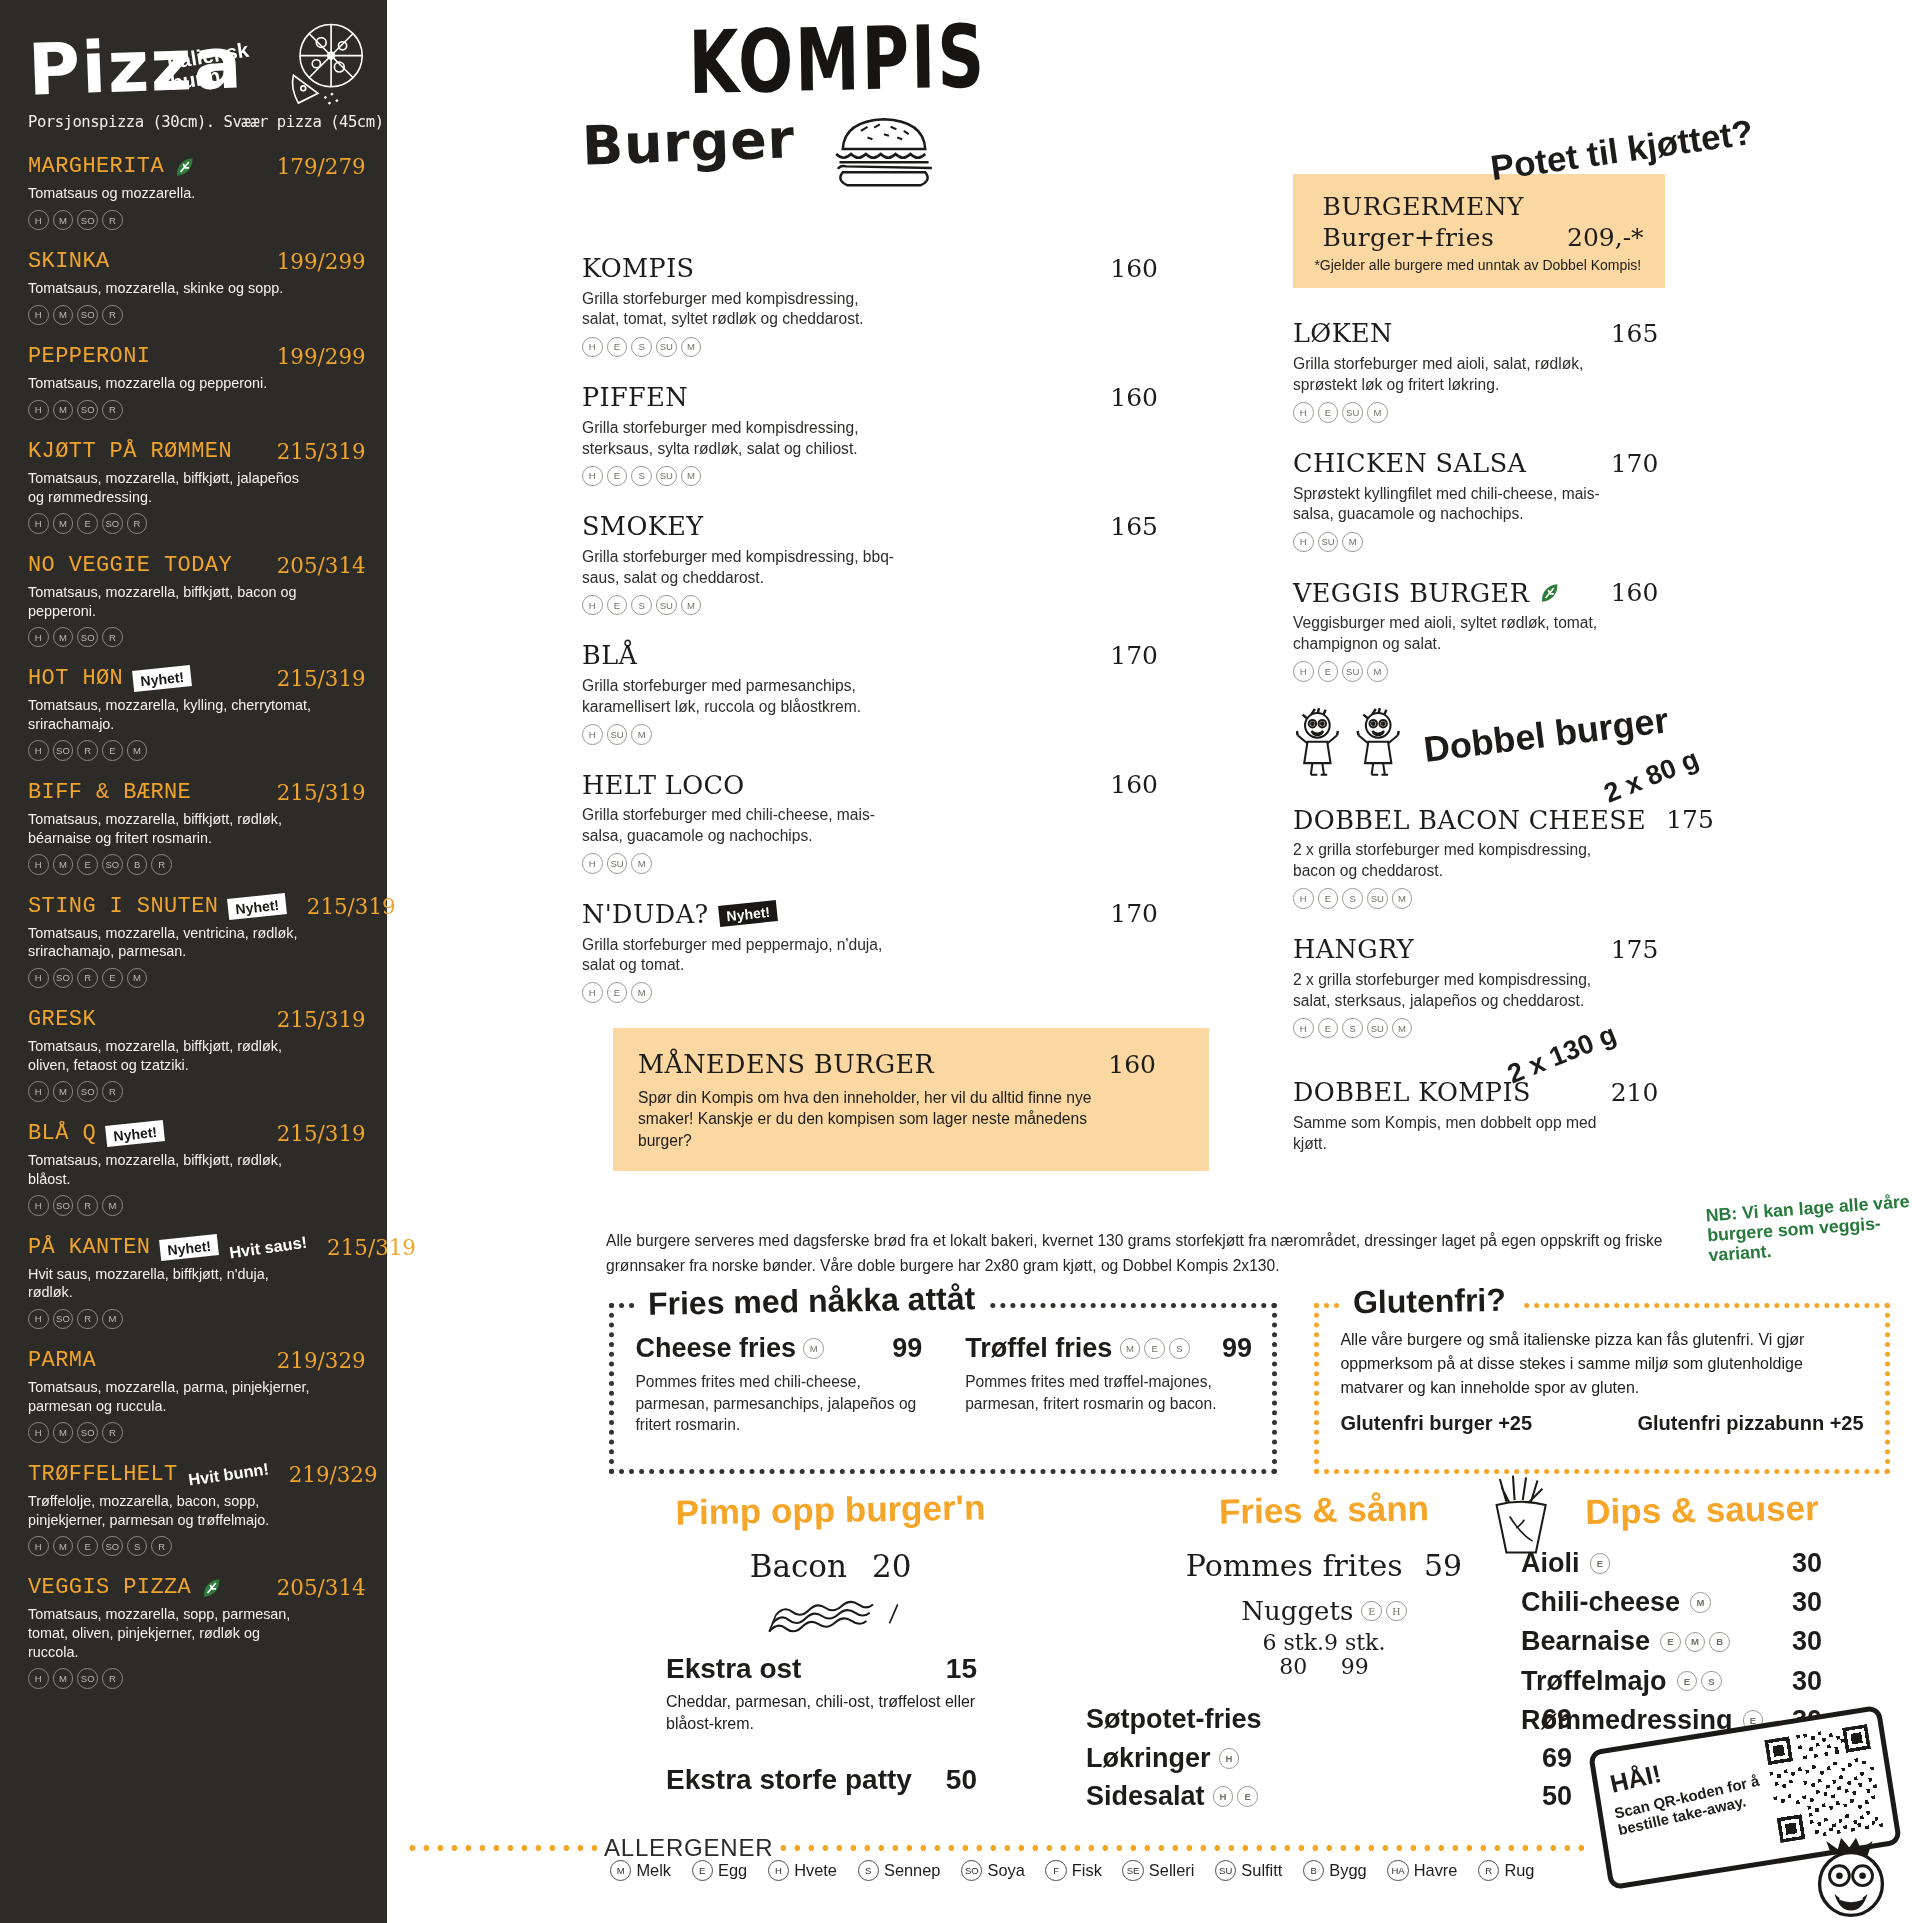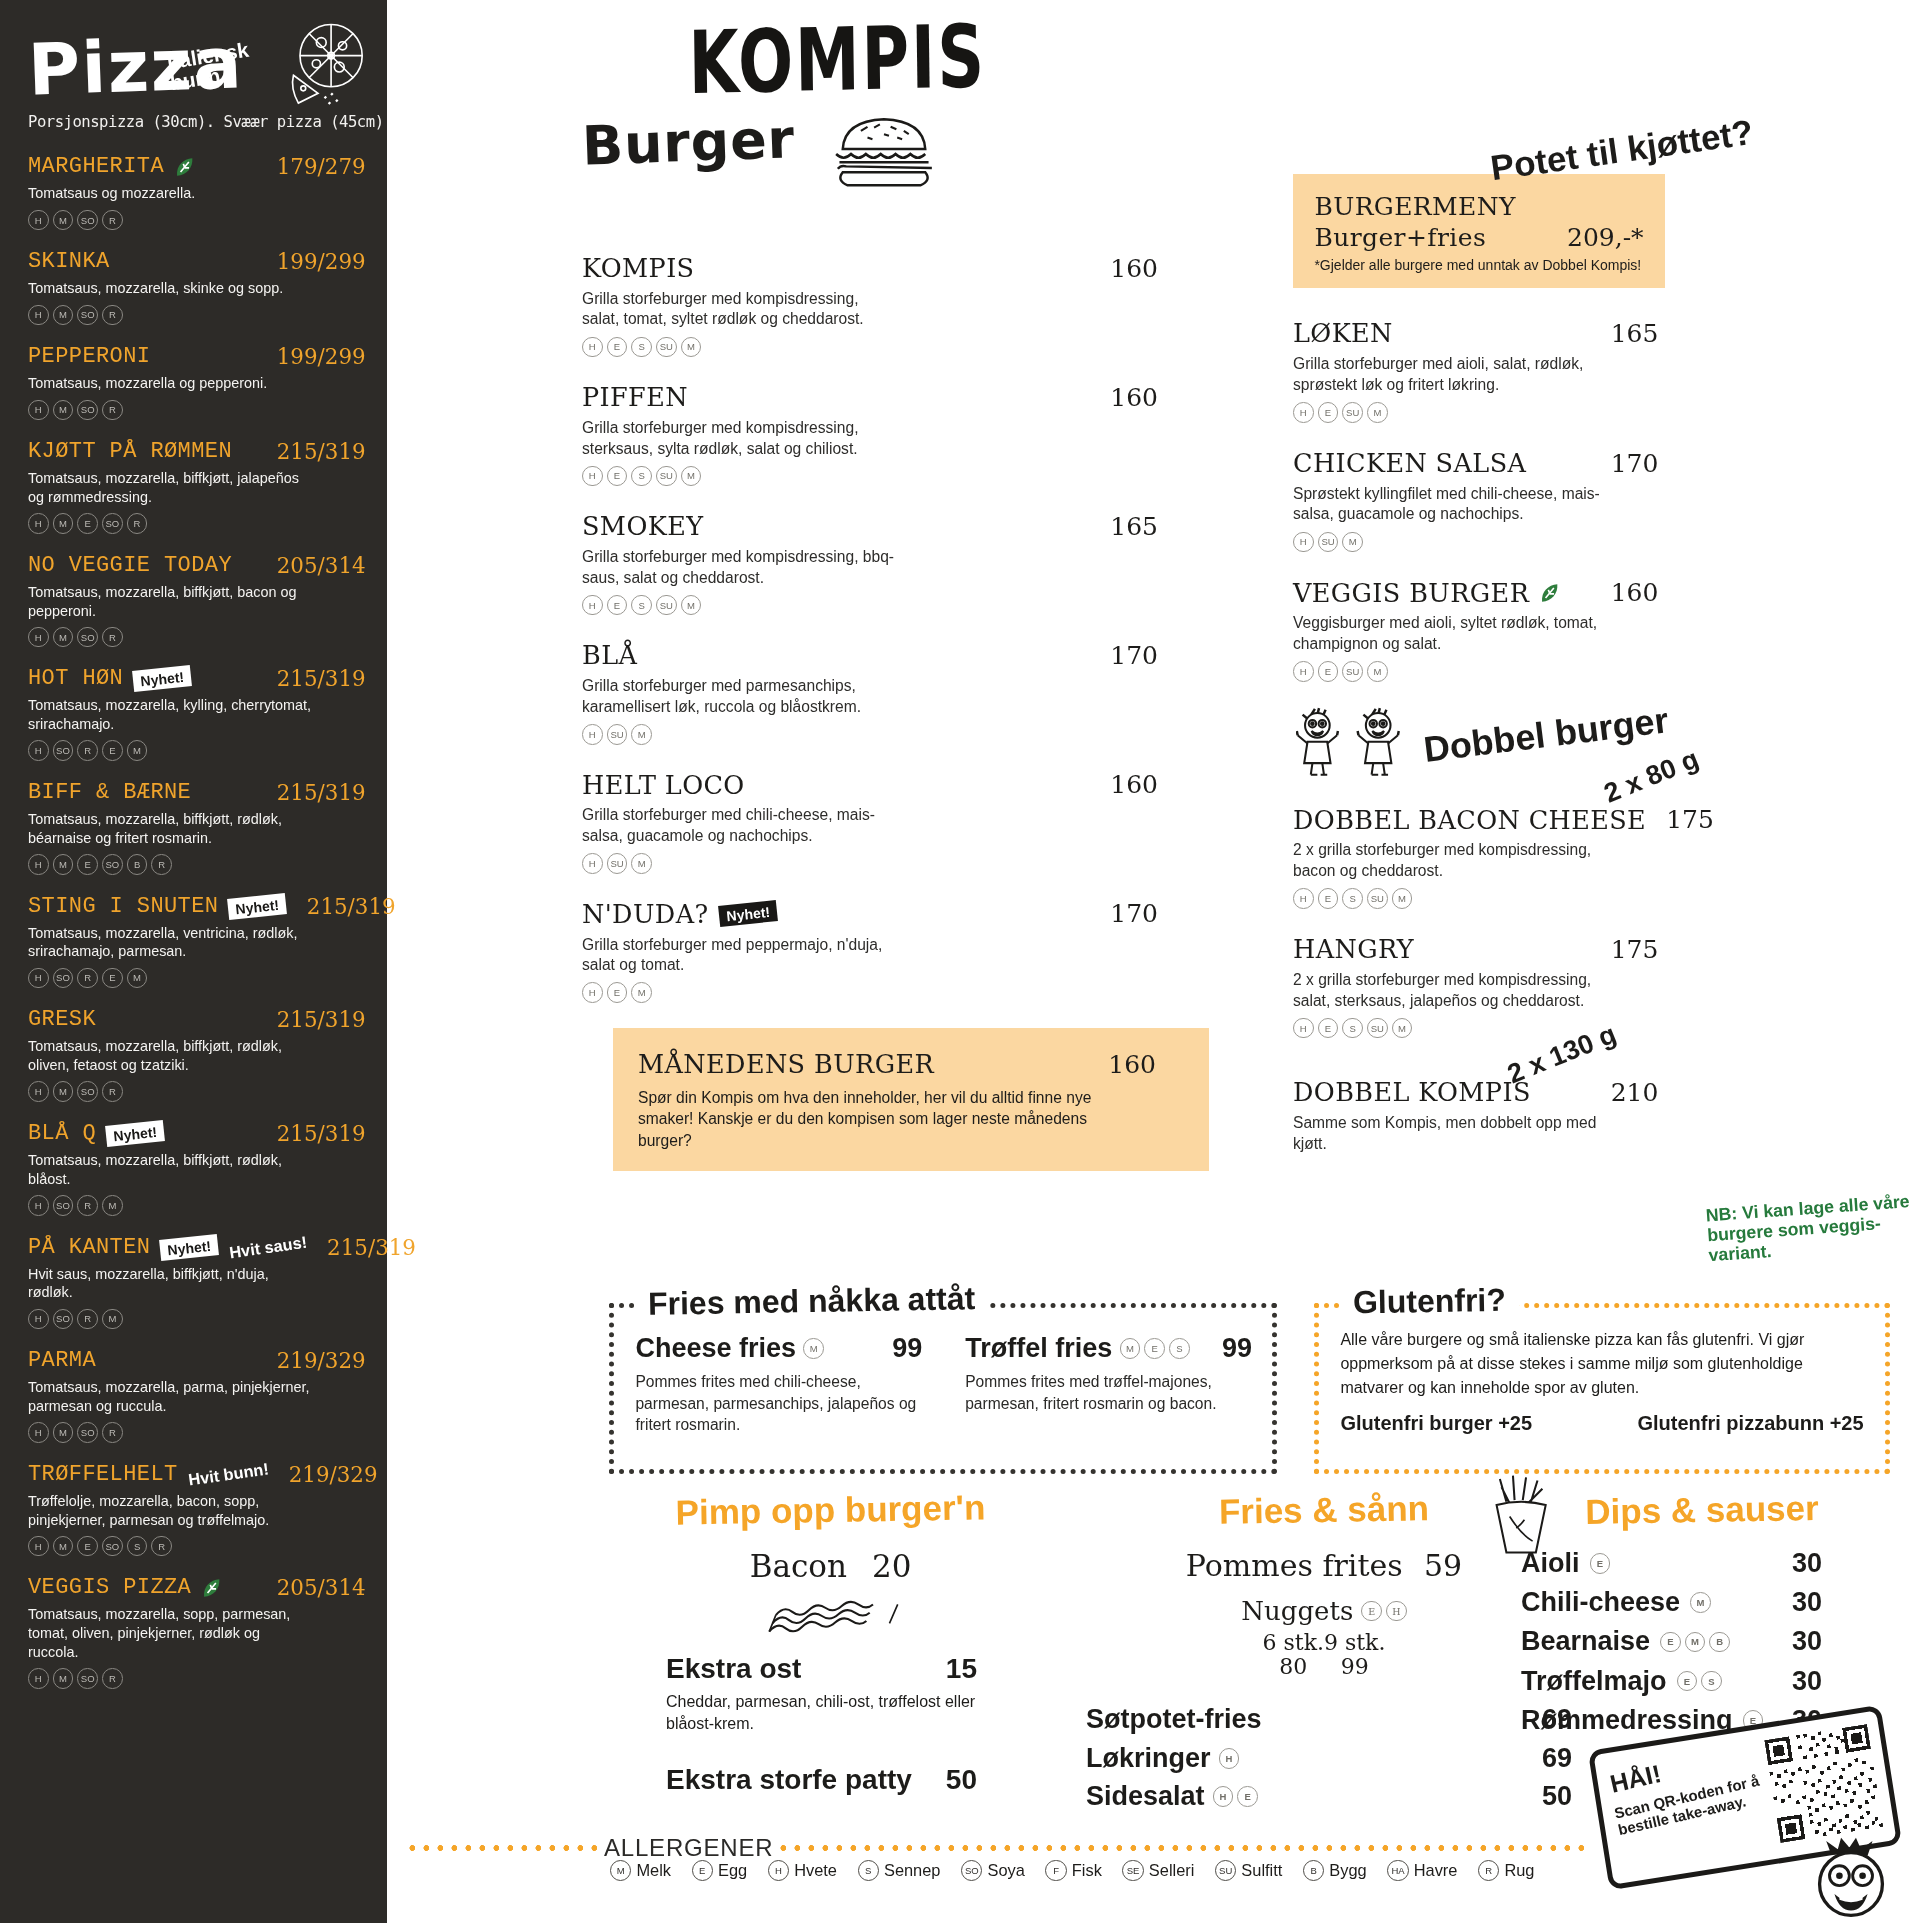--- a/index.html
+++ b/index.html
@@ -56,21 +56,21 @@
   .monthly-box { background:#fbd7a1; margin-left:31px; margin-top:23px; padding:21.4px 25px 20px; }
   .monthly-head { display:flex; align-items:center; }
   .monthly-name { font-family:"DejaVu Serif", serif; font-size:25.5px; letter-spacing:0.4px; }
   .monthly-price { font-family:"DejaVu Serif", serif; font-size:25px; margin-left:auto; margin-right:28px; }
   .monthly-desc { margin-top:7.4px; max-width:477px; font-size:15.6px; line-height:1.38; }
 
   #right-col { position:absolute; left:1293px; top:174px; width:372px; }
   .promo-box { position:relative; background:#fbd7a1; padding:18px 21.4px 15px; }
   .promo-hand { position:absolute; top:-53px; right:-219px; width:395px; font-weight:800; font-size:35px;
                 transform:rotate(-8deg); white-space:nowrap; }
-  .promo-line1, .promo-line2 { font-family:"DejaVu Serif", serif; font-size:25px; letter-spacing:0.4px; }
+  .promo-line1, .promo-line2 { font-family:"DejaVu Serif", serif; font-size:25px; letter-spacing:0.4px;margin-left:8px; }
   .promo-line2-row { display:flex; align-items:baseline; margin-top:1.6px; }
   .promo-price { font-family:"DejaVu Serif", serif; font-size:25px; margin-left:auto; }
   .promo-note { margin-top:5.8px; font-size:14px; }
   #right-items { margin-top:30px; }
   #right-col .m-item { padding-right:6.6px; margin-bottom:25.5px; }
   #right-col .m-item .i-desc { max-width:329px; }
 
   .dobbel-head { position:relative; height:94px; margin:8.2px 0 3.3px; }
   .kids-icon { position:absolute; left:3.3px; top:0; }
   .dobbel-title { position:absolute; left:130px; top:6.6px; font-weight:800; font-size:36px;
@@ -699,20 +699,21 @@
       <span class="w130">2 x 130 g</span>
       <div class="i-head">
         <span class="i-name">DOBBEL KOMPIS</span>
         <span class="spacer"></span>
         <span class="i-price">210</span>
       </div>
       <div class="i-desc">Samme som Kompis, men dobbelt opp med kjøtt.</div>
     </div>
   </section>
 
+  <p class="footer-note">Alle burgere serveres med dagsferske brød fra et lokalt bakeri, kvernet 130 grams storfekjøtt fra nærområdet, dressinger laget på egen oppskrift og friske grønnsaker fra norske bønder. Våre doble burgere har 2x80 gram kjøtt, og Dobbel Kompis 2x130.</p>
   <div class="nb-note">NB: Vi kan lage alle våre burgere som veggis-variant.</div>
 
   <div class="fries-box">
     <div class="box-title">Fries med nåkka attåt</div>
     <div class="fries-cols">
 
     <div class="f-col">
           <div class="f-head">
             <span class="f-name">Cheese fries</span>
             <span class="algs" style="margin-top:0">

